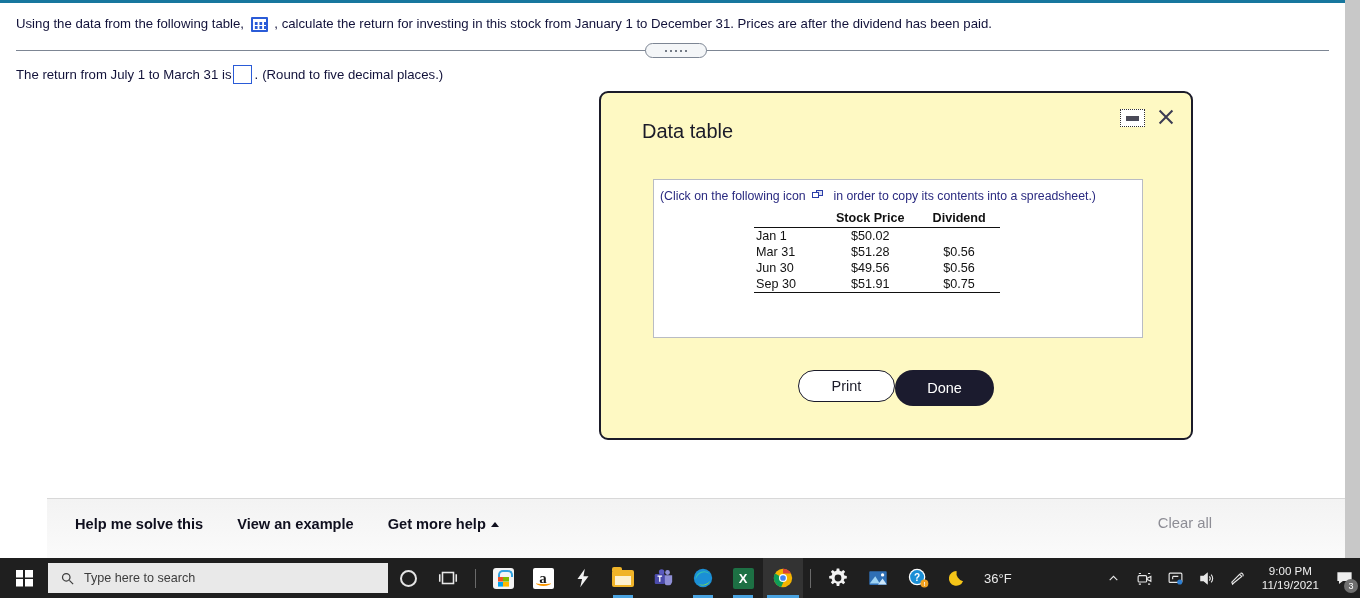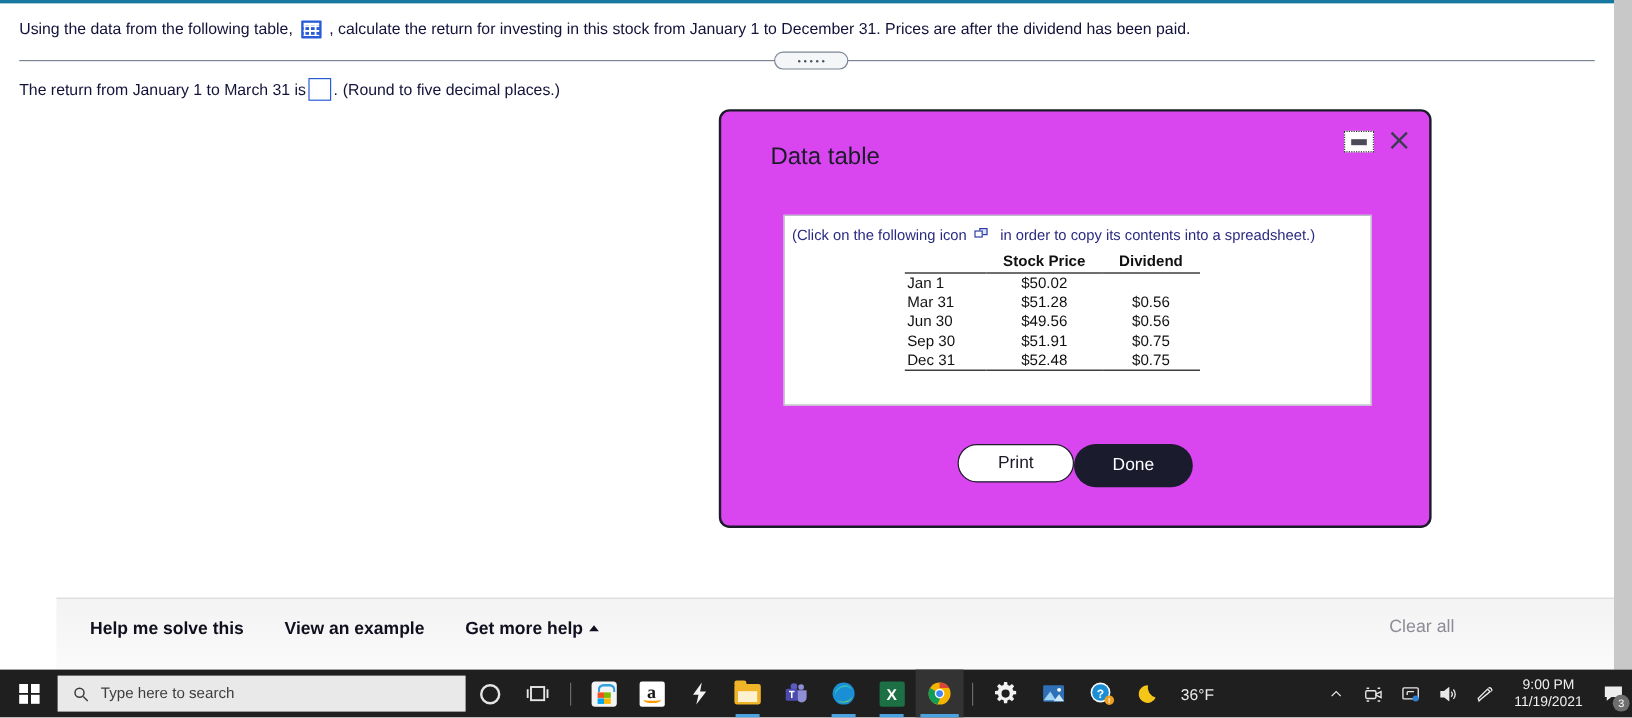--- a/index.html
+++ b/index.html
@@ -72,21 +72,21 @@
     display: inline-block; width: 19px; height: 19px;
     border: 1.5px solid #2a5bd7; background: #fff;
     margin: 0 2px; vertical-align: -4px;
   }
   .hint-text { color: #12123a; margin-left: 4px; }
 
   
   .modal {
     position: absolute; left: 599px; top: 88px;
     width: 594px; height: 349px;
-    background: #d946ef;
+    background: #fef9c3;
     border: 2px solid #1b1b29;
     border-radius: 9px;
   }
   .modal-title {
     position: absolute; left: 41px; top: 27px;
     font-size: 20px; color: #1b1b29; font-weight: 400;
   }
   .modal-min {
     position: absolute; right: 46px; top: 16px;
     width: 25px; height: 18px;
@@ -323,21 +323,21 @@
       <div class="rule-handle">
         <i></i>
         <i></i>
         <i></i>
         <i></i>
         <i></i>
       </div>
     </div>
 
     <div class="answer-line">
-      <span>The return from January 1 to March 31 is</span>
+      <span>The return from July 1 to March 31 is</span>
       <span class="answer-box"></span>
       <span>.</span>
       <span class="hint-text">(Round to five decimal places.)</span>
     </div>
 
     <div class="modal">
       <div class="modal-title">Data table</div>
 
       <div class="modal-min">
         <span></span>
@@ -381,25 +381,20 @@
             <tr>
               <td class="lbl">Jun 30</td>
               <td>$49.56</td>
               <td>$0.56</td>
             </tr>
             <tr>
               <td class="lbl">Sep 30</td>
               <td>$51.91</td>
               <td>$0.75</td>
             </tr>
-            <tr>
-              <td class="lbl">Dec 31</td>
-              <td>$52.48</td>
-              <td>$0.75</td>
-            </tr>
           </tbody>
         </table>
       </div>
 
       <div class="modal-btns">
         <button class="btn-print">Print</button>
         <button class="btn-done">Done</button>
       </div>
     </div>
   </div>

